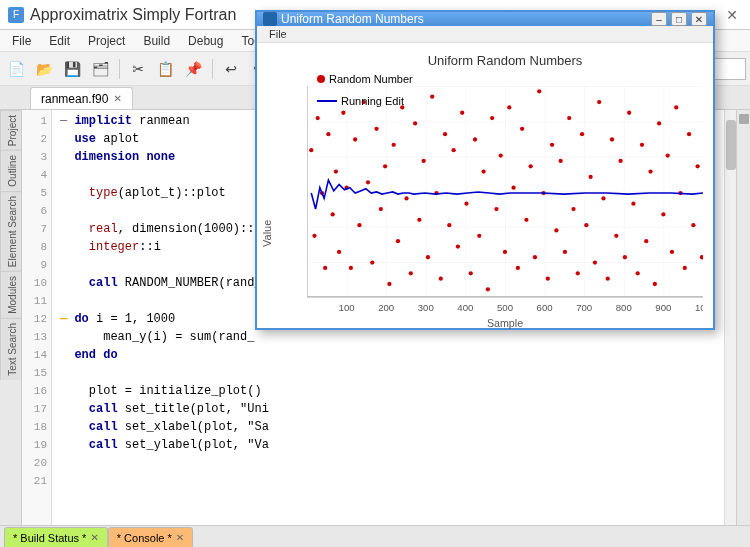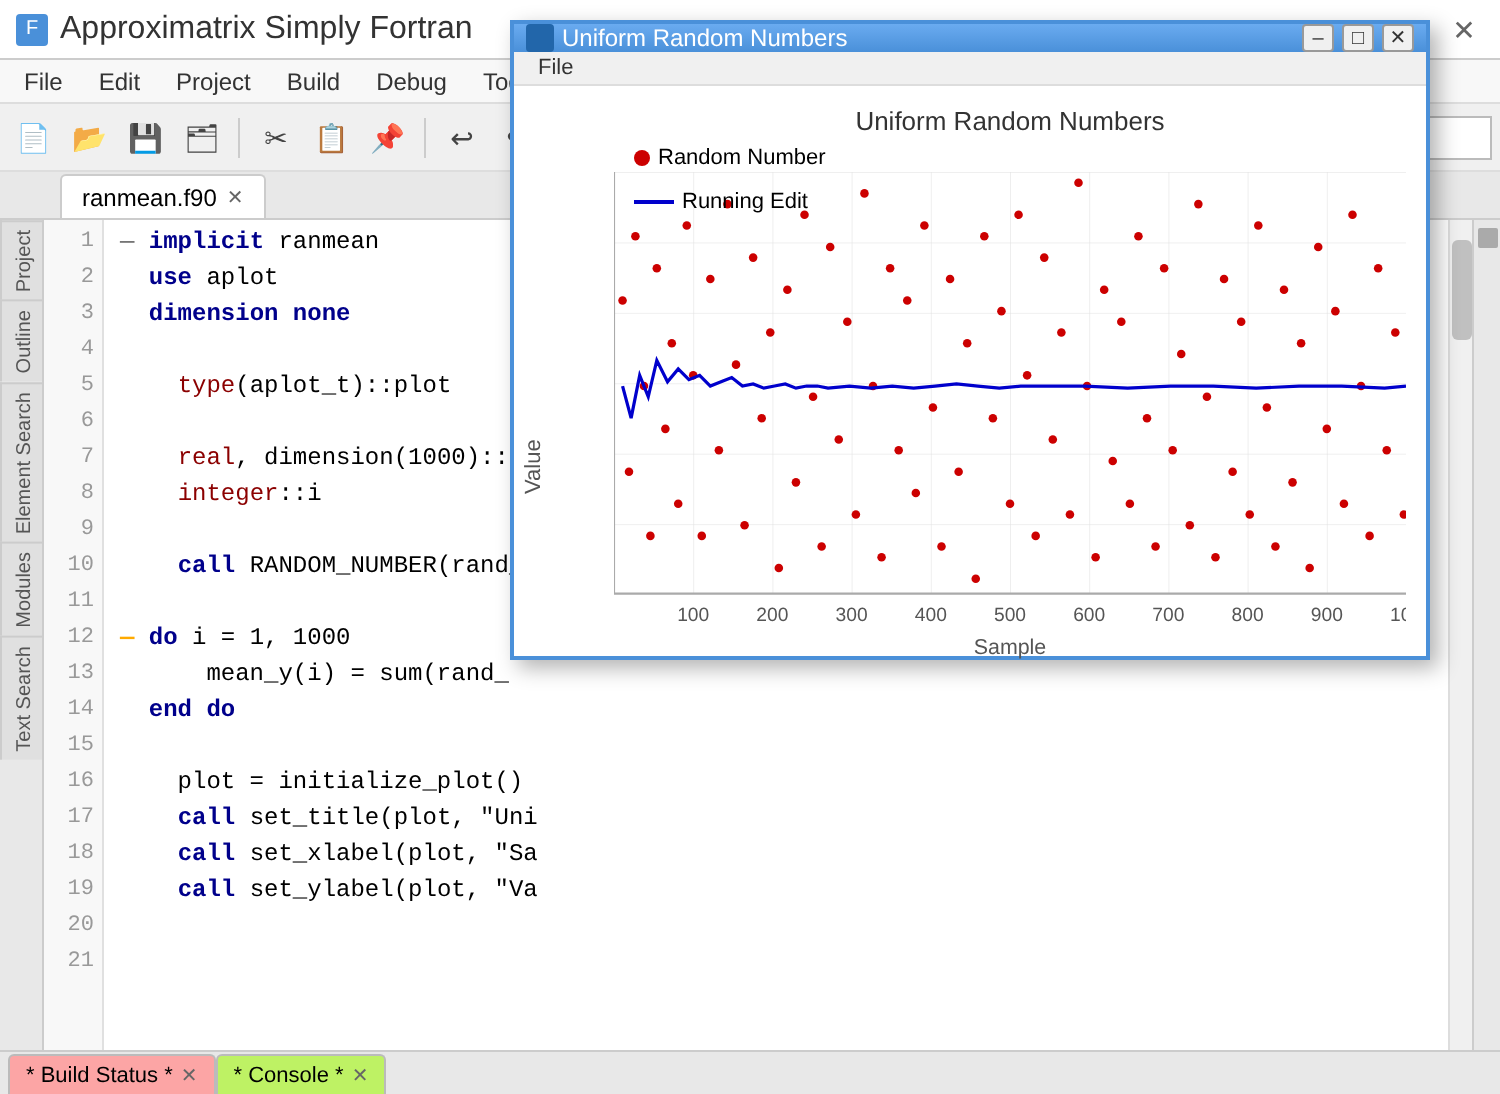--- a/index.html
+++ b/index.html
@@ -204,31 +204,31 @@
       height: 22px;
       background: #e8e8e8;
       display: flex;
       align-items: flex-end;
       padding: 0 4px;
       border-bottom: 1px solid #ccc;
     }
     .bottom-tab {
       height: 20px;
       padding: 0 8px;
-      background: #bef264;
+      background: #fdba74;
       border: 1px solid #bbb;
       border-bottom: none;
       border-radius: 3px 3px 0 0;
       font-size: 11px;
       cursor: pointer;
       display: flex;
       align-items: center;
       gap: 4px;
     }
-    .bottom-tab.active { background: #fca5a5; }
+    .bottom-tab.active { background: #bef264; }
 
     
     .plot-window {
       position: absolute;
       top: 10px;
       left: 255px;
       width: 460px;
       height: 320px;
       background: white;
       border: 2px solid #4a90d9;

